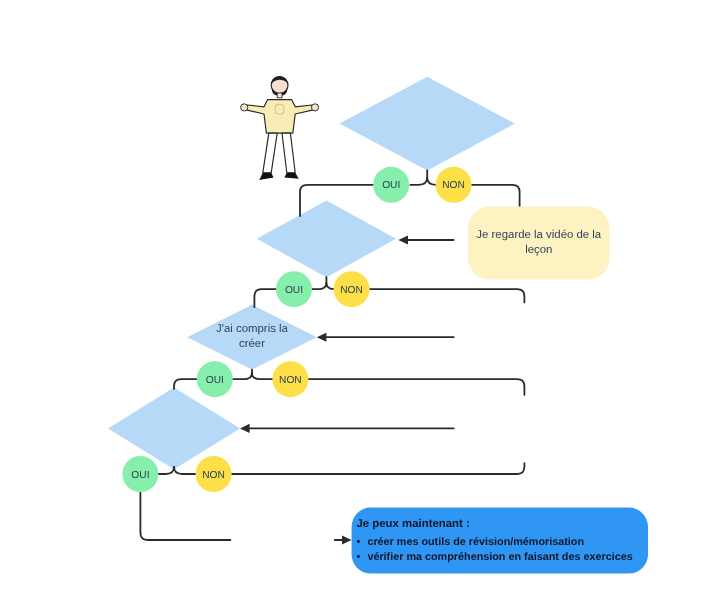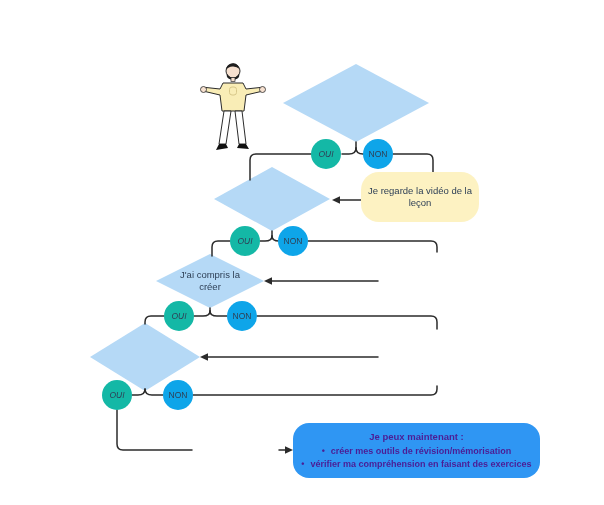--- a/index.html
+++ b/index.html
@@ -11,38 +11,38 @@
   .node-text{position:absolute;display:flex;align-items:center;justify-content:center;
              text-align:center;white-space:pre-line;color:#2f4157;font-weight:500;
              font-size:9.5px;line-height:1.25;}
   .t1{left:288px;top:81px;width:136px;height:44px;}
   .t2{left:214px;top:177px;width:116px;height:44px;}
   .t3{left:152px;top:266px;width:116px;height:30px;}
   .t4{left:91px;top:331px;width:108px;height:52px;}
   .badge{position:absolute;width:30px;height:30px;border-radius:50%;
          display:flex;align-items:center;justify-content:center;
          font-size:8.5px;font-weight:500;color:#2f4157;}
-  .oui{background:#14b8a6;font-style:italic;}
-  .non{background:#0ea5e9;}
+  .oui{background:#86efac;}
+  .non{background:#fde047;}
   .b-oui1{left:311px;top:139px;} .b-non1{left:363px;top:139px;}
   .b-oui2{left:230px;top:226px;} .b-non2{left:278px;top:226px;}
   .b-oui3{left:164px;top:301px;} .b-non3{left:227px;top:301px;}
   .b-oui4{left:102px;top:380px;} .b-non4{left:163px;top:380px;}
   .action{position:absolute;width:118px;background:#fdf2c2;border-radius:18px;
           display:flex;align-items:center;justify-content:center;text-align:center;
           white-space:pre-line;color:#2f4157;font-weight:500;font-size:9.5px;line-height:1.3;}
-  .y1{left:361px;top:172px;height:50px;}
+  .y1{left:390px;top:172px;height:61px;}
   .y2{left:378px;top:252px;height:56px;}
   .y3{left:378px;top:329px;height:57px;}
   .success{position:absolute;left:192px;top:408px;width:87px;height:85px;
            background:#2f96f3;border-radius:24px;display:flex;align-items:center;
            justify-content:center;color:#ffffff;font-weight:700;font-size:11.5px;}
   .next{position:absolute;left:293px;top:423px;width:247px;height:55px;
-        background:#2f96f3;border-radius:16px;color:#4c1d95;
-        display:flex;flex-direction:column;align-items:center;justify-content:center;
+        background:#2f96f3;border-radius:16px;color:#0f172a;
+        display:flex;flex-direction:column;align-items:flex-start;justify-content:center;
         gap:1px;padding:2px 4px;box-sizing:border-box;}
   .next-heading{font-size:9.5px;font-weight:700;line-height:1.3;}
   .bullet-row{display:flex;align-items:baseline;gap:6px;font-size:9px;font-weight:700;line-height:1.35;}
   .person{position:absolute;left:198px;top:60px;}
 </style>
 </head>
 <body>
 
 <div class="canvas">
 

